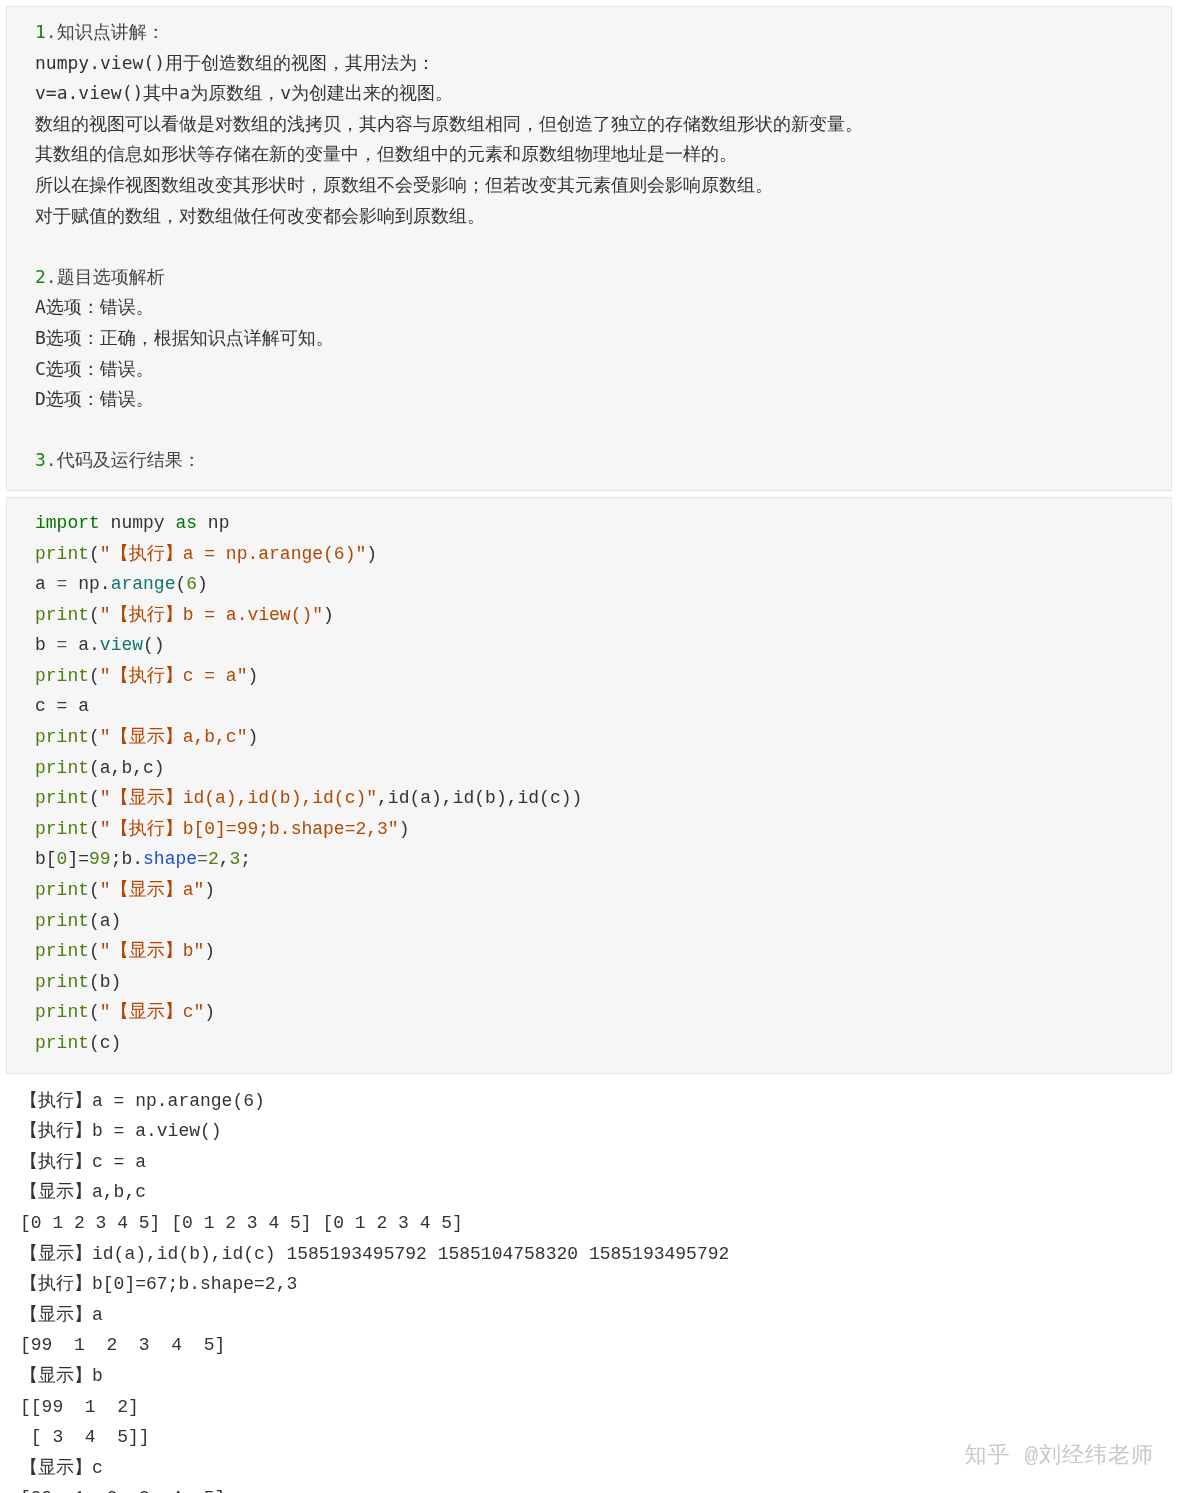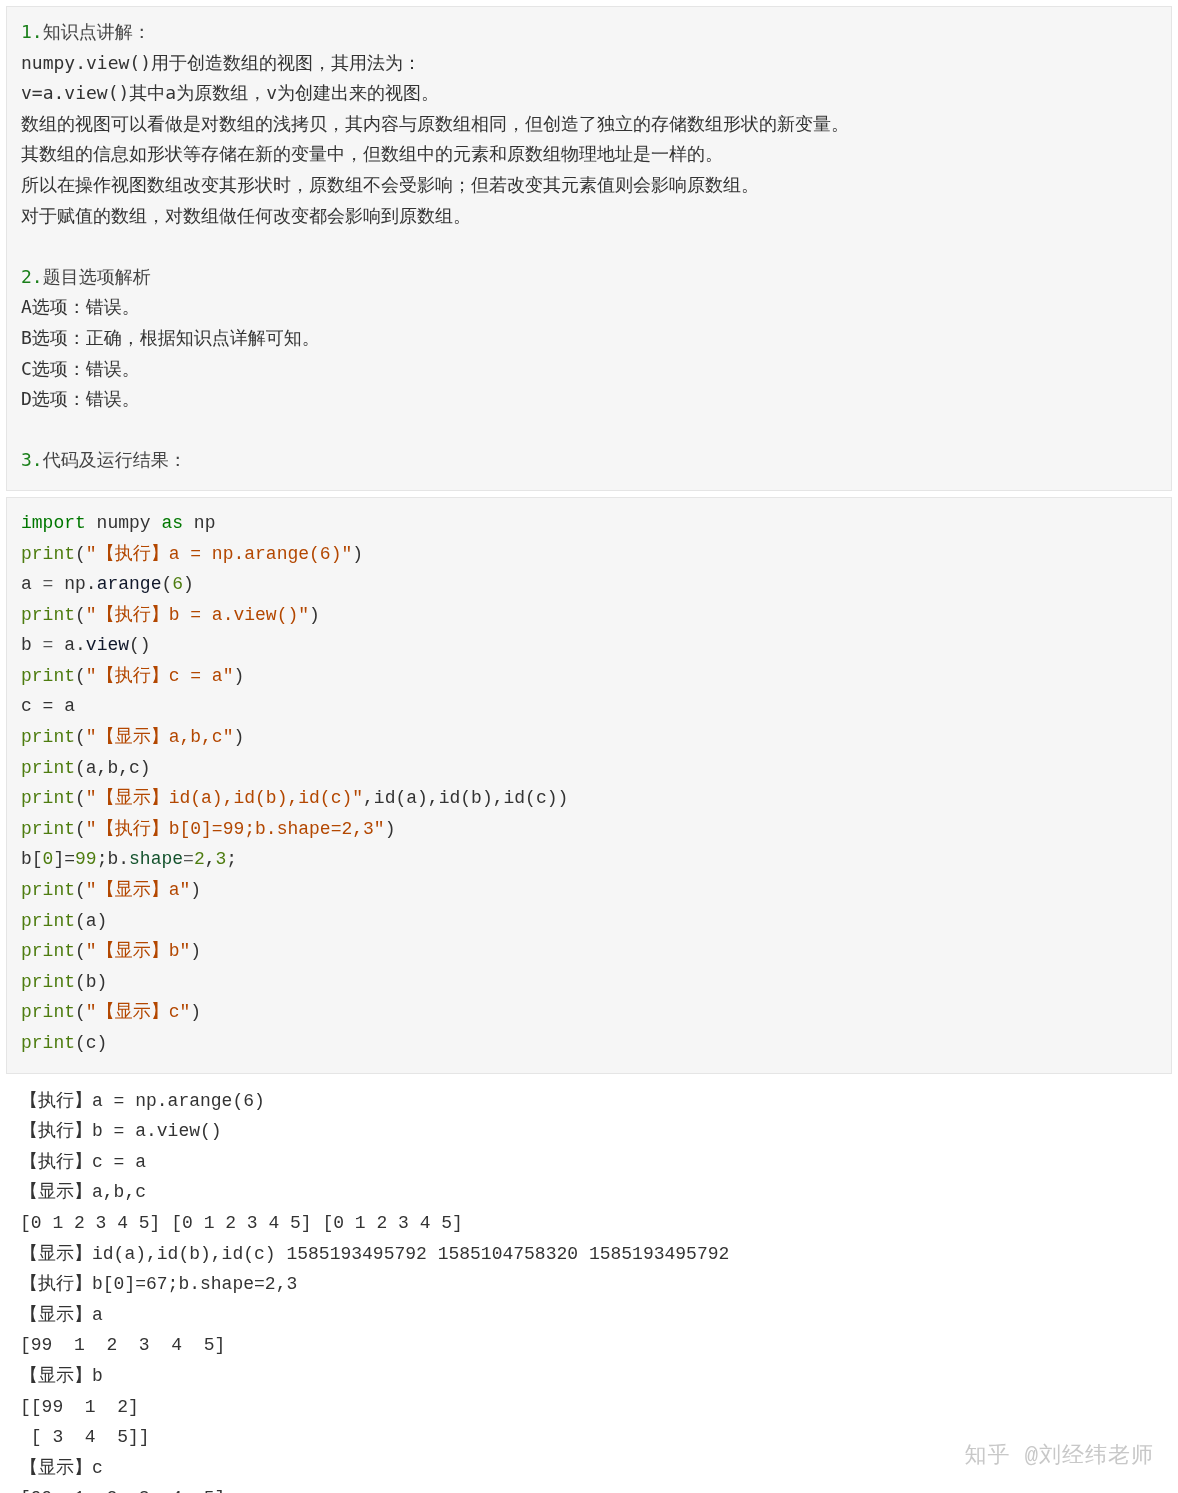--- a/index.html
+++ b/index.html
@@ -8,38 +8,38 @@
     font-family: "Microsoft YaHei", "PingFang SC", Consolas, monospace;
     font-size: 18px;
     line-height: 1.7;
     color: #333;
     background: #fff;
     width: 1178px;
   }
   .box {
     background: #f6f6f6;
     border: 1px solid #e5e5e5;
-    padding: 10px 14px 14px 14px;
+    padding: 10px 14px 14px 28px;
     margin: 6px;
     white-space: pre-wrap;
   }
   .output {
     padding: 6px 14px 14px 14px;
     margin: 0 6px;
     font-family: Consolas, "Courier New", monospace;
     white-space: pre;
   }
   .num   { color: #1a7f1a; }
   .plain { color: #444; }
   .kw    { color: #007700; font-weight: normal; }
-  .fn    { color: #0f172a; }
+  .fn    { color: #0f766e; }
   .call  { color: #4d7c0f; }
   .str   { color: #b34700; }
   .op    { color: #555; }
-  .attr  { color: #14532d; }
+  .attr  { color: #1d4ed8; }
   .code  { font-family: Consolas, "Courier New", monospace; }
   .watermark {
     position: fixed;
     right: 24px;
     bottom: 18px;
     color: #c8c8c8;
     font-size: 22px;
     font-family: Liberation Mono, monospace;
     letter-spacing: 1px;
     pointer-events: none;

